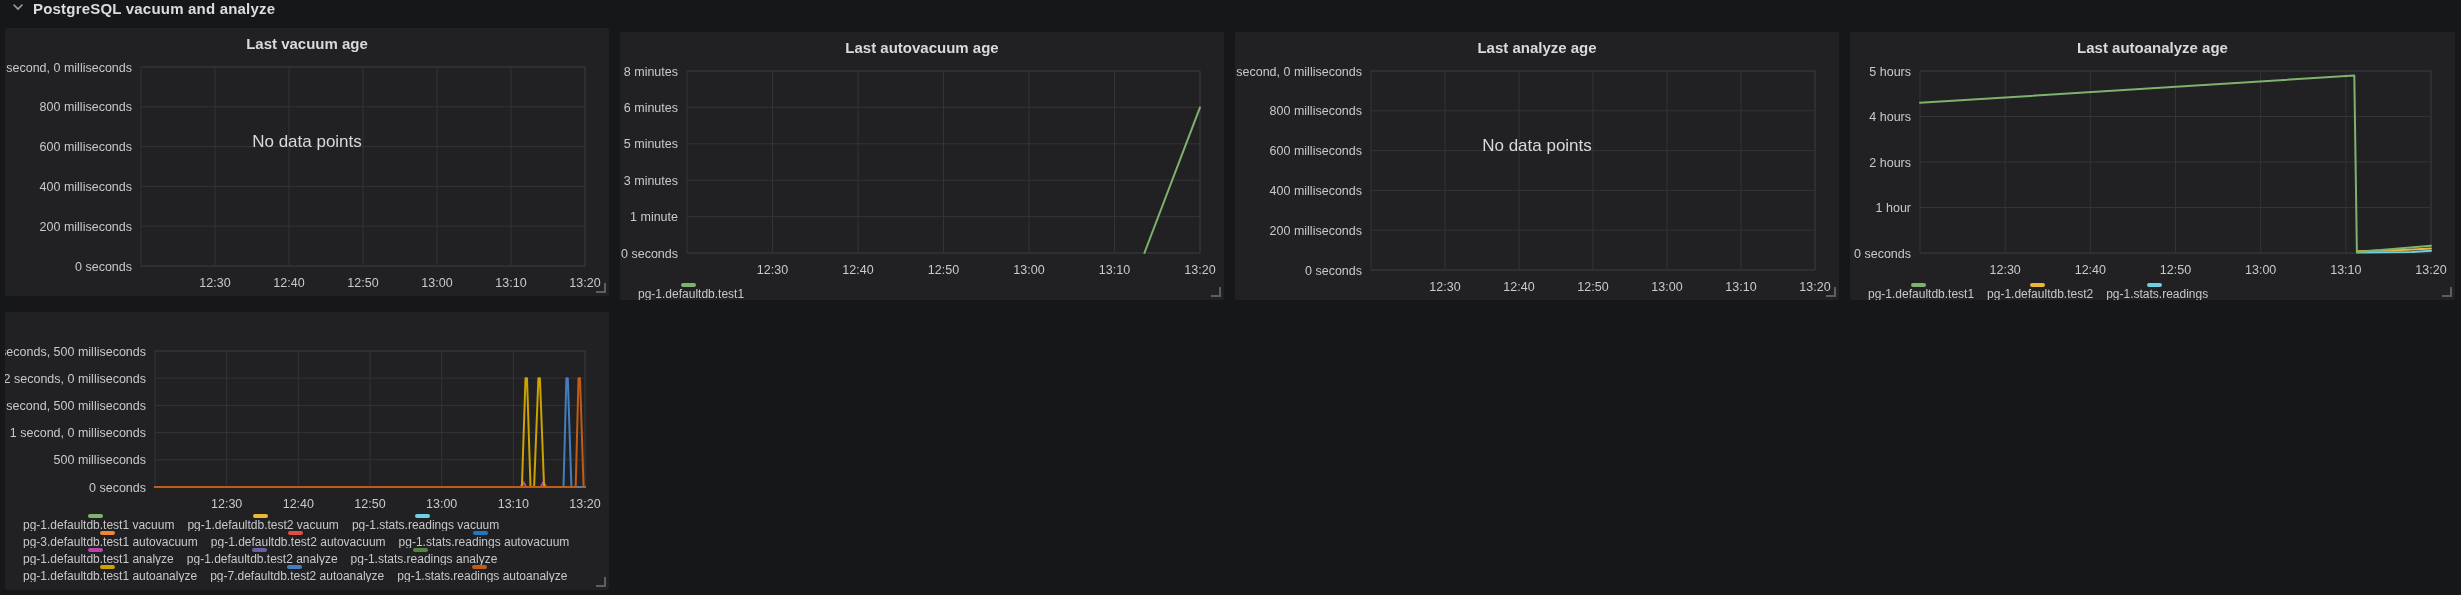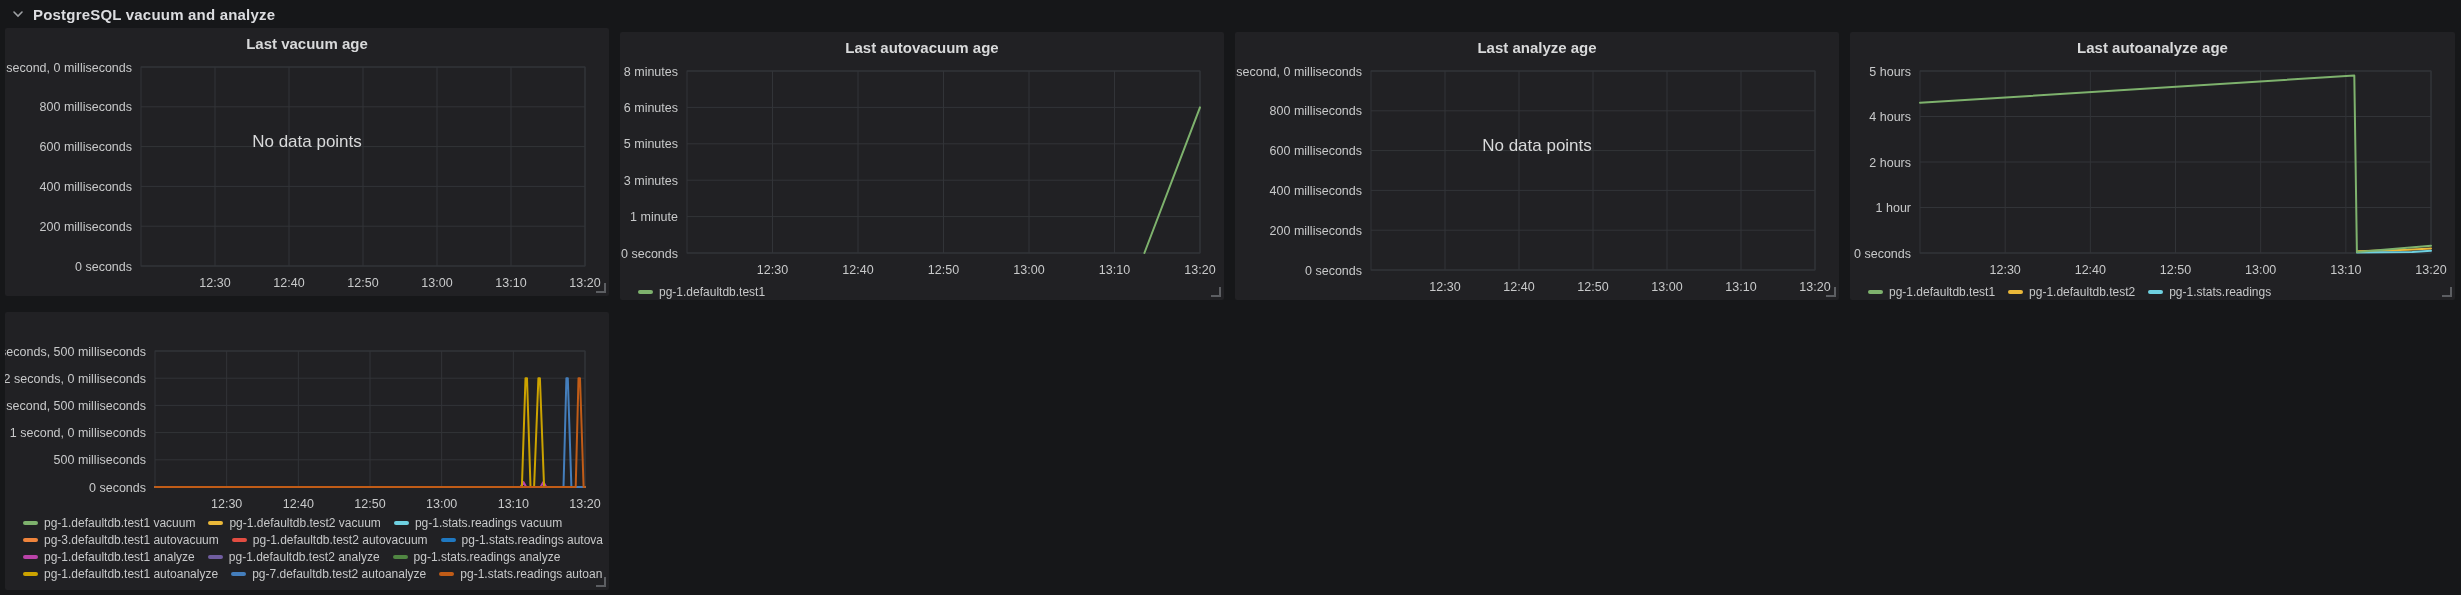--- a/index.html
+++ b/index.html
@@ -1,34 +1,34 @@
 <!DOCTYPE html>
 <html><head>
 <meta charset="utf-8">
 <style>
   html,body{margin:0;padding:0;background:#161719;font-family:"Liberation Sans",sans-serif;}
   #screen{position:relative;width:2461px;height:595px;background:#161719;overflow:hidden;}
 
   
-  .row-header{position:absolute;left:0;top:0;width:2461px;height:28px;display:flex;align-items:center;cursor:pointer;}
+  .row-header{position:absolute;left:0;top:0;width:2461px;height:28px;display:flex;cursor:pointer;}
   .row-chevron{margin-left:11px;width:14px;height:14px;display:flex;align-items:center;justify-content:center;}
   .row-title{margin-left:8px;font-size:15px;font-weight:700;color:#dcdde0;letter-spacing:.2px;}
 
   
   .panel{position:absolute;background:#212124;border-radius:2px;}
   .p1{left:5px;top:28px;width:604px;height:268px;}
   .p2{left:620px;top:32px;width:604px;height:268px;}
   .p3{left:1235px;top:32px;width:604px;height:268px;}
   .p4{left:1850px;top:32px;width:605px;height:268px;}
   .p5{left:5px;top:312px;width:604px;height:278px;}
   .panel-title{position:absolute;left:0;right:0;top:7px;text-align:center;font-size:15px;font-weight:700;color:#d8d9da;cursor:pointer;z-index:2;}
   .chart{position:absolute;left:0;top:0;}
   .legend{position:absolute;left:18px;right:6px;display:flex;flex-direction:column;z-index:2;}
   .legend-row{display:flex;align-items:center;height:17px;white-space:nowrap;overflow:hidden;column-gap:13px;}
-  .legend-item{display:inline-flex;align-items:center;cursor:pointer;}
+  .legend-item{display:inline-flex;align-items:center;cursor:pointer;flex-direction:column;}
   .legend-swatch{display:inline-block;width:15px;height:4px;border-radius:2px;margin-right:6px;flex:none;}
   .legend-label{font-size:12px;color:#c7c8c9;}
   .resize-handle{position:absolute;right:3px;bottom:3px;width:8px;height:8px;border-right:2px solid #5c5e62;border-bottom:2px solid #5c5e62;cursor:nwse-resize;z-index:3;}
   svg text{font-family:"Liberation Sans",sans-serif;}
 </style>
 </head>
 <body>
 
 <div id="screen">
 

